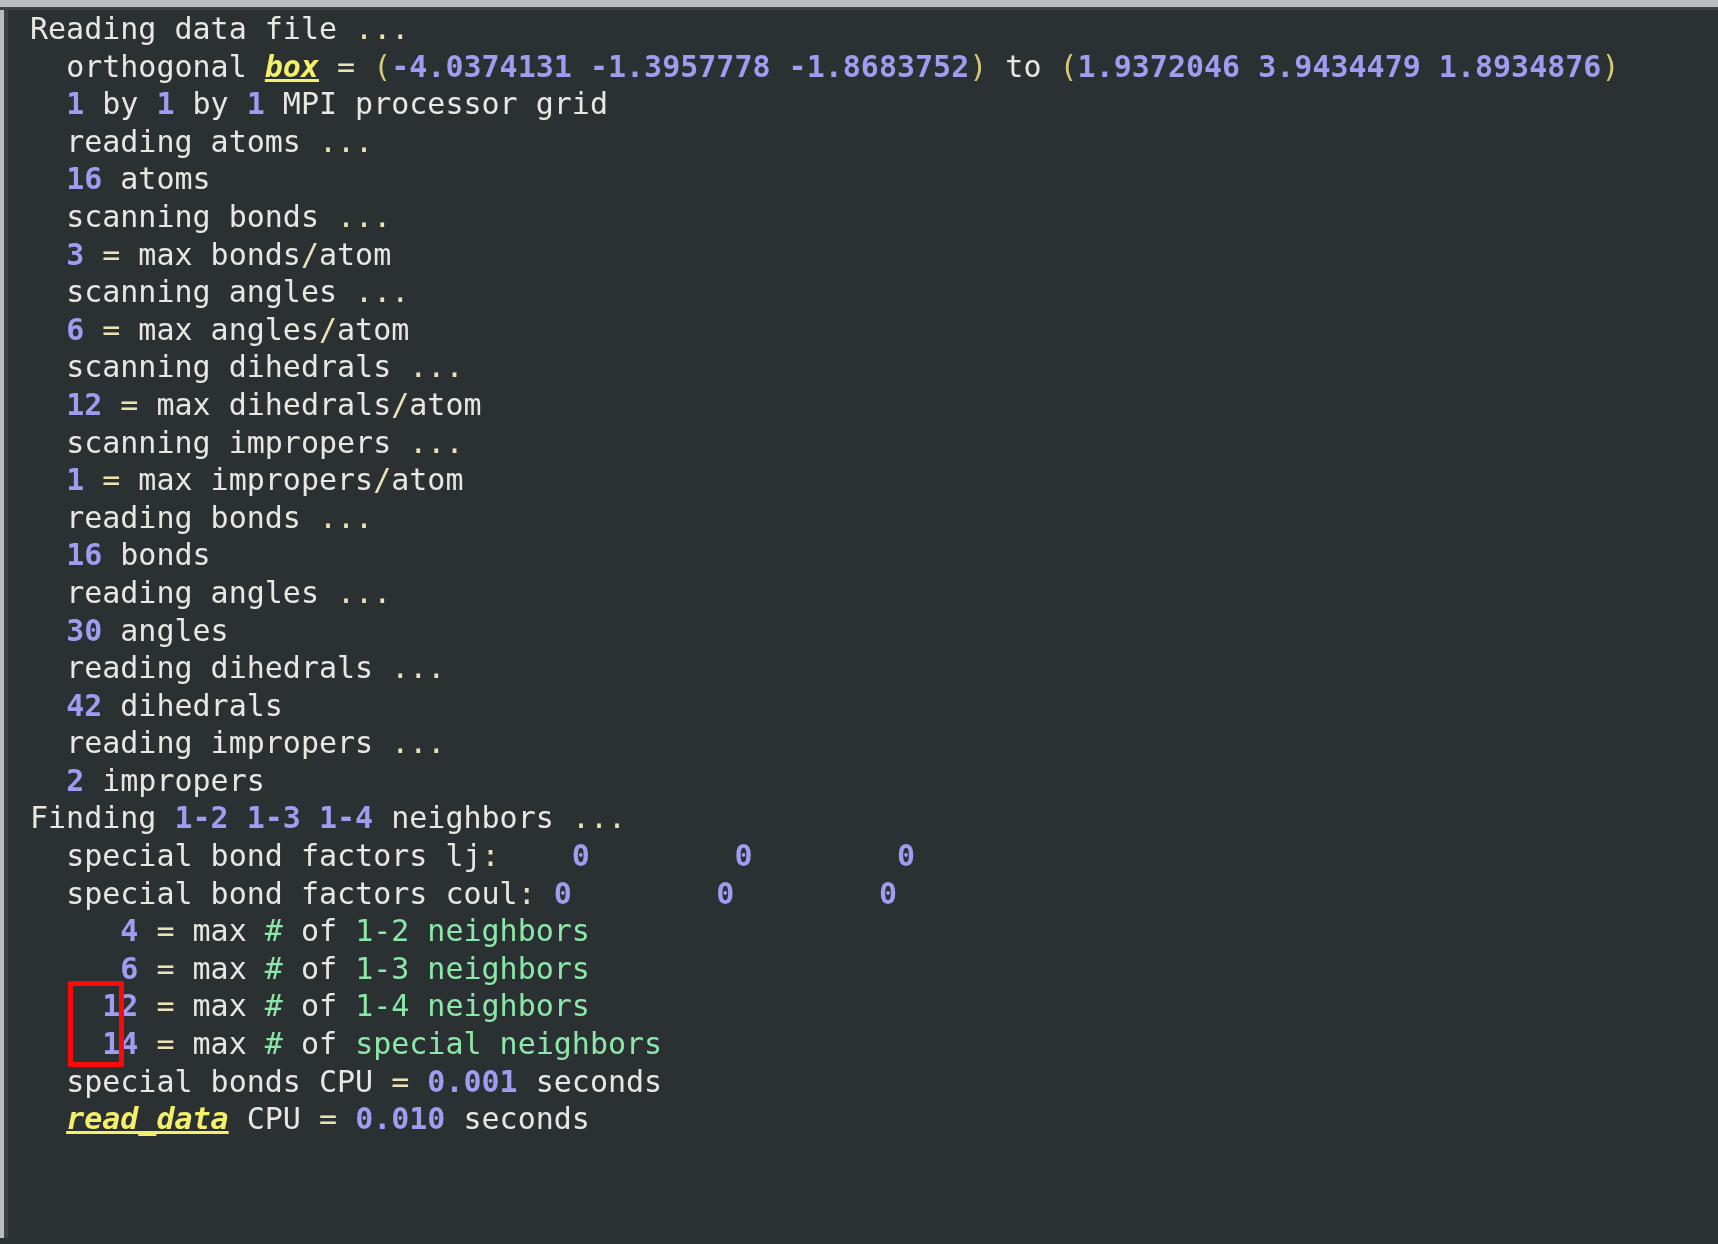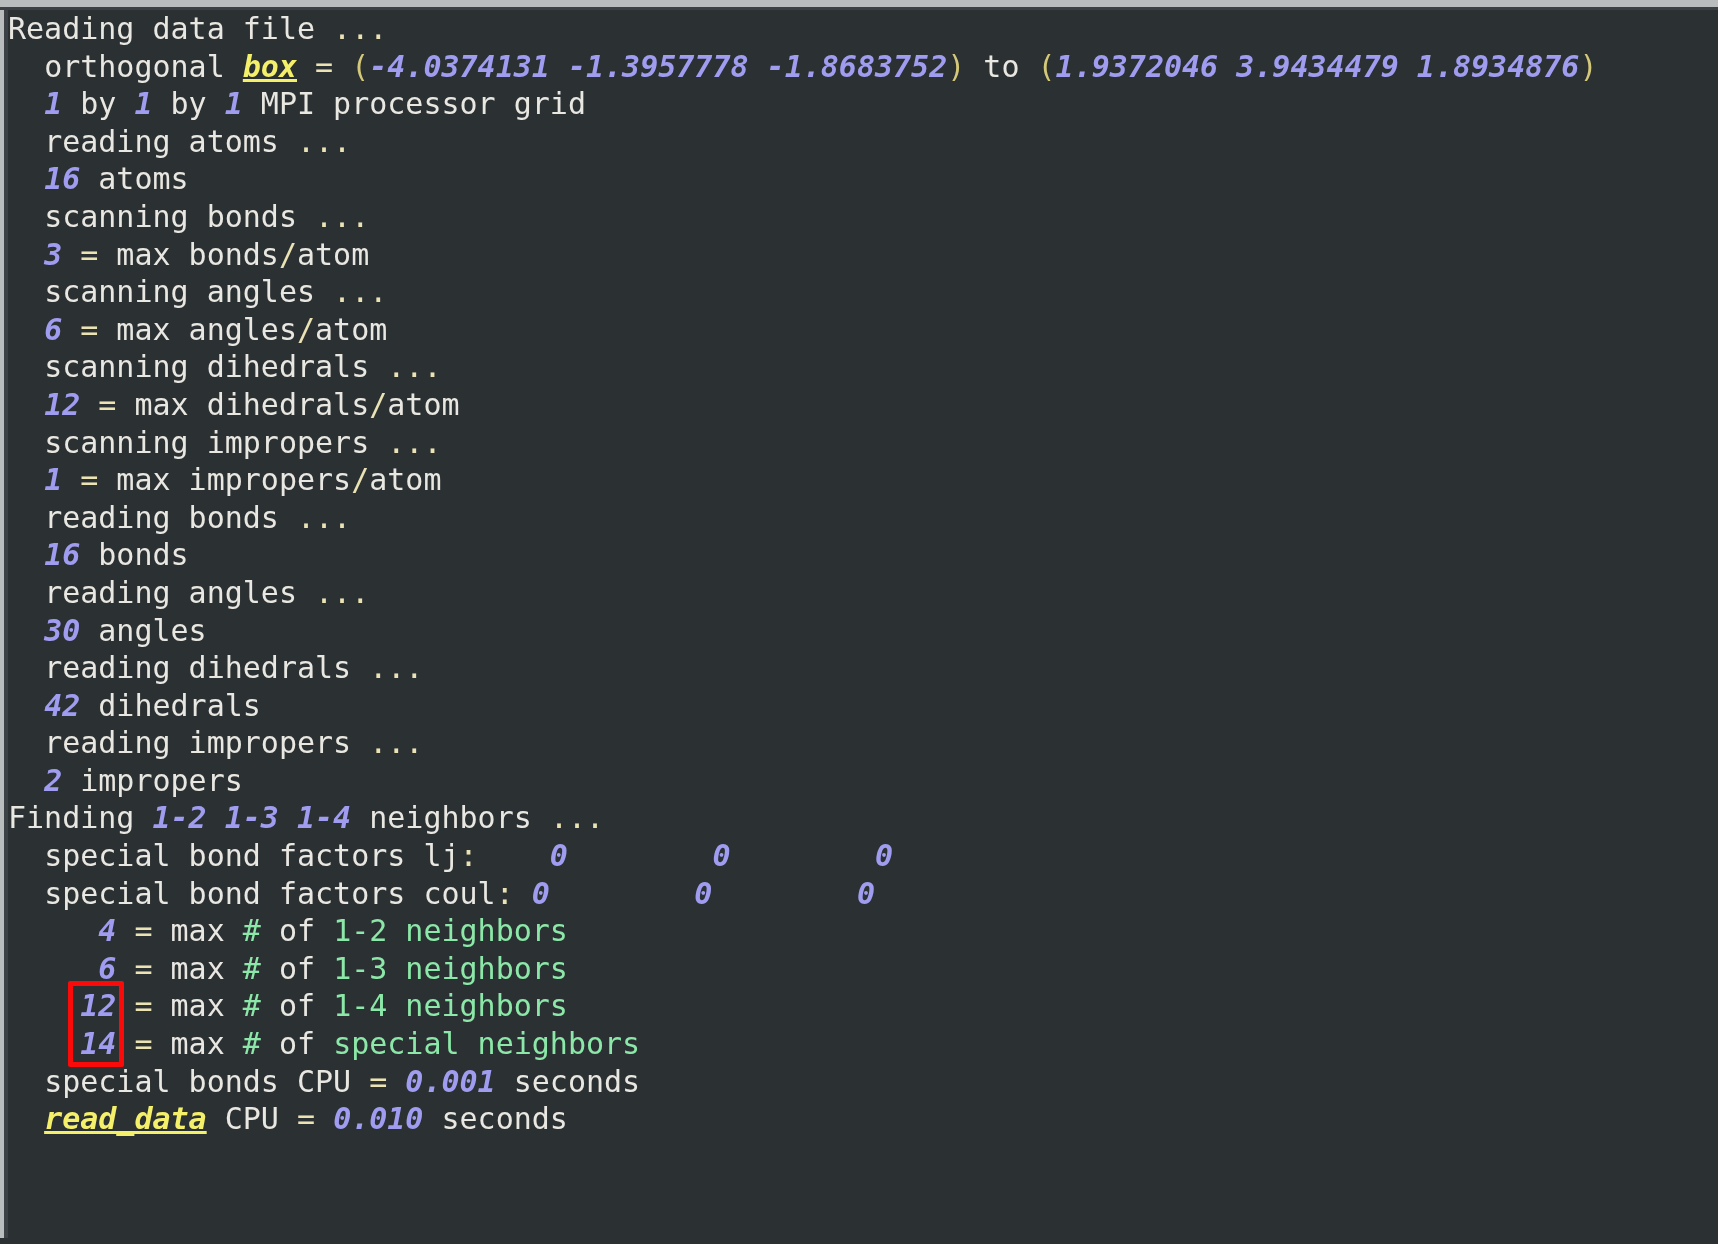--- a/index.html
+++ b/index.html
@@ -70,25 +70,26 @@
     font-family: "DejaVu Sans Mono", "Liberation Mono", monospace;
     font-size: 30px;
     line-height: 37.6px;
     letter-spacing: 0px;
     color: #e8e6e0;
     white-space: pre;
   }
   .line {
     height: 37.6px;
     white-space: pre;
+    margin-left: 22px;
   }
 
   
   .t-plain  { color: #e9e7e1; }
-  .t-num    { color: #a09cf0; font-weight: bold; font-style: italic; }
+  .t-num    { color: #a09cf0; font-weight: bold; }
   .t-op     { color: #ebe3b4; }
   .t-paren  { color: #d4c97a; }
   .t-kw     { color: #f5f06a; font-weight: bold; font-style: italic; text-decoration: underline; }
   .t-green  { color: #8ce8a8; }
   .t-dots   { color: #ebe3b4; }
 
   
   #highlight-box {
     position: absolute;
     left: 68px;

